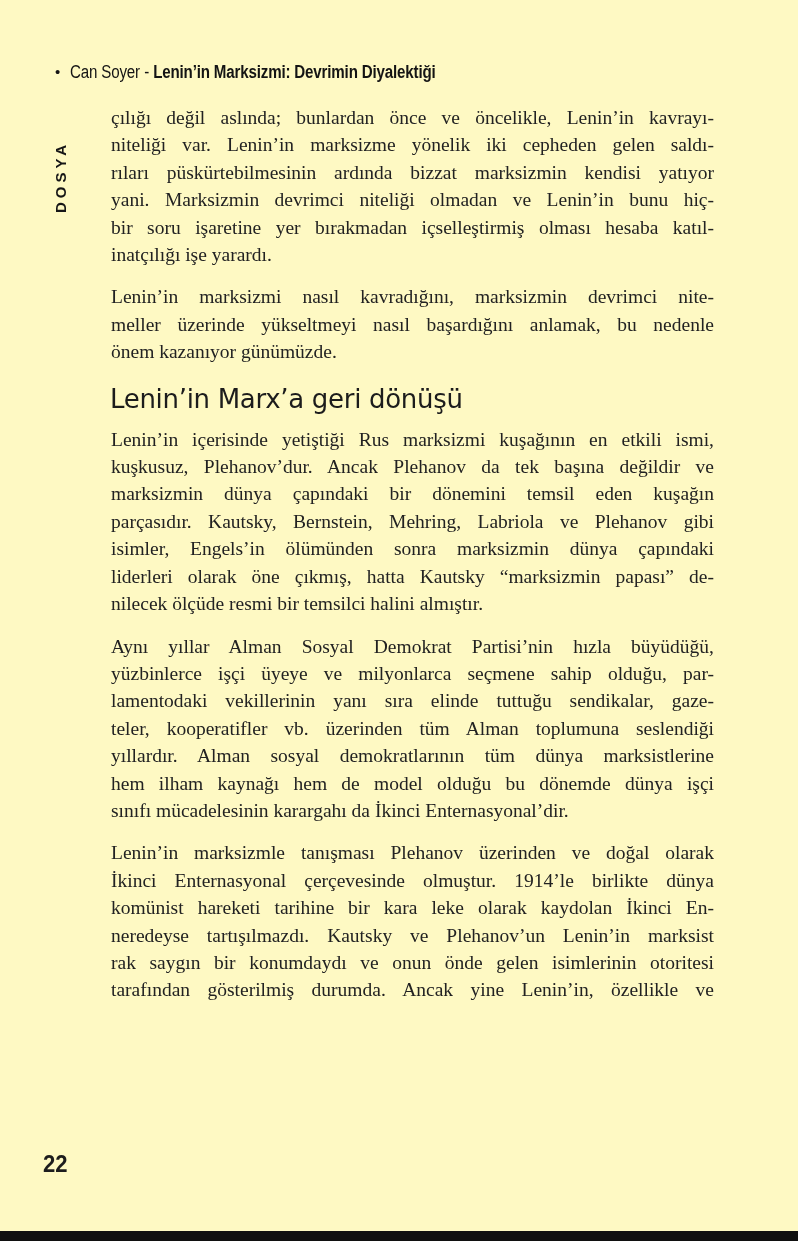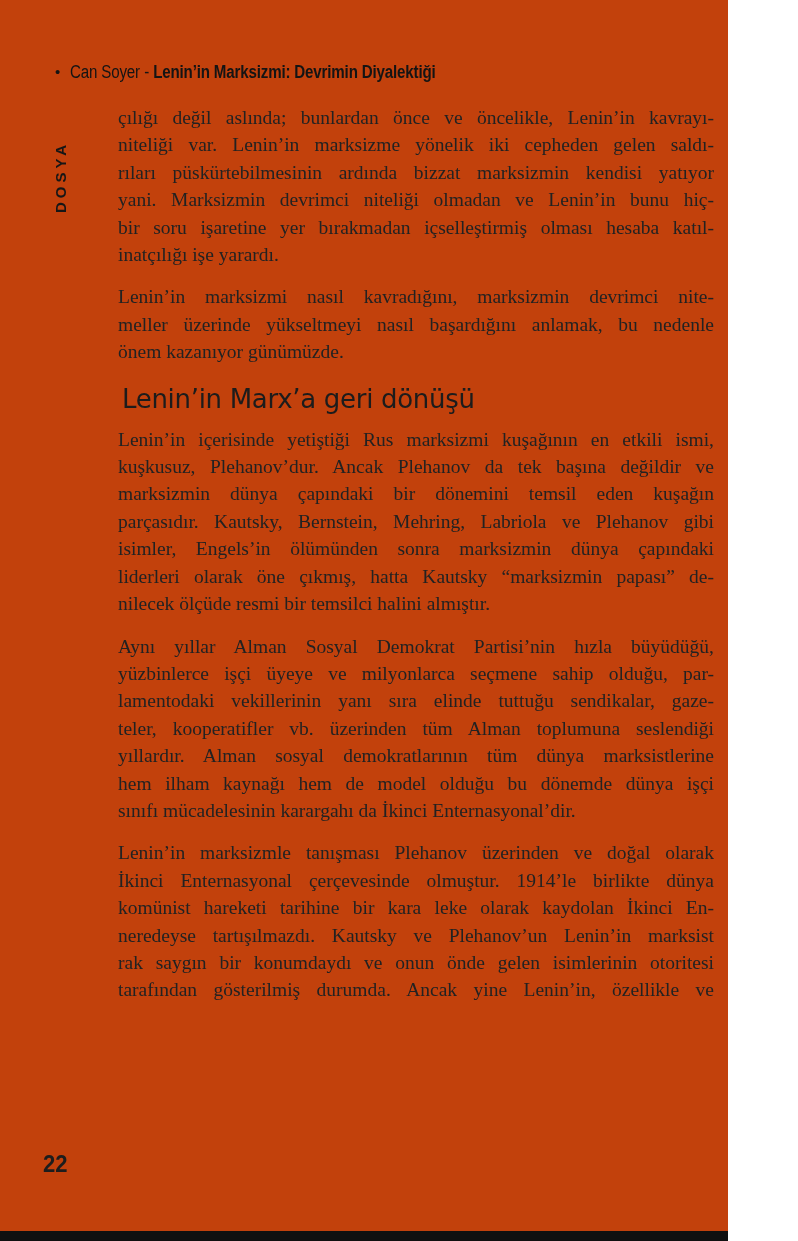--- a/index.html
+++ b/index.html
@@ -1,20 +1,20 @@
 <!DOCTYPE html>
 <html><head>
 <meta charset="utf-8">
 <style>
   html, body { margin: 0; padding: 0; background: #ffffff; }
   .page {
     position: relative;
-    width: 728px;
+    width: 798px;
     height: 1241px;
-    background: #c2410c;
+    background: #fef9c3;
     overflow: hidden;
     font-family: "Liberation Serif", serif;
   }
 
   
   .header {
     position: absolute;
     left: 55px;
     top: 62px;
     white-space: nowrap;
@@ -56,31 +56,31 @@
 
   
   .article {
     position: absolute;
     left: 106px;
     top: 104px;
     width: 608px;
     color: #222222;
     font-size: 19.5px;
   }
-  .para { margin: 0 0 15px 12px; }
+  .para { margin: 0 0 15px 5px; }
   .line {
     line-height: 27.4px;
     text-align: justify;
     text-align-last: justify;
     white-space: normal;
   }
   .line.last { text-align-last: left; }
 
   .section-heading {
-    margin: 14px 0 9px 16px;
+    margin: 14px 0 9px 4px;
     font-family: "DejaVu Sans", sans-serif;
     font-weight: 500;
     font-size: 26px;
     line-height: 36px;
     color: #1c1c1c;
     letter-spacing: -0.3px;
   }
 
   
   .page-number {

